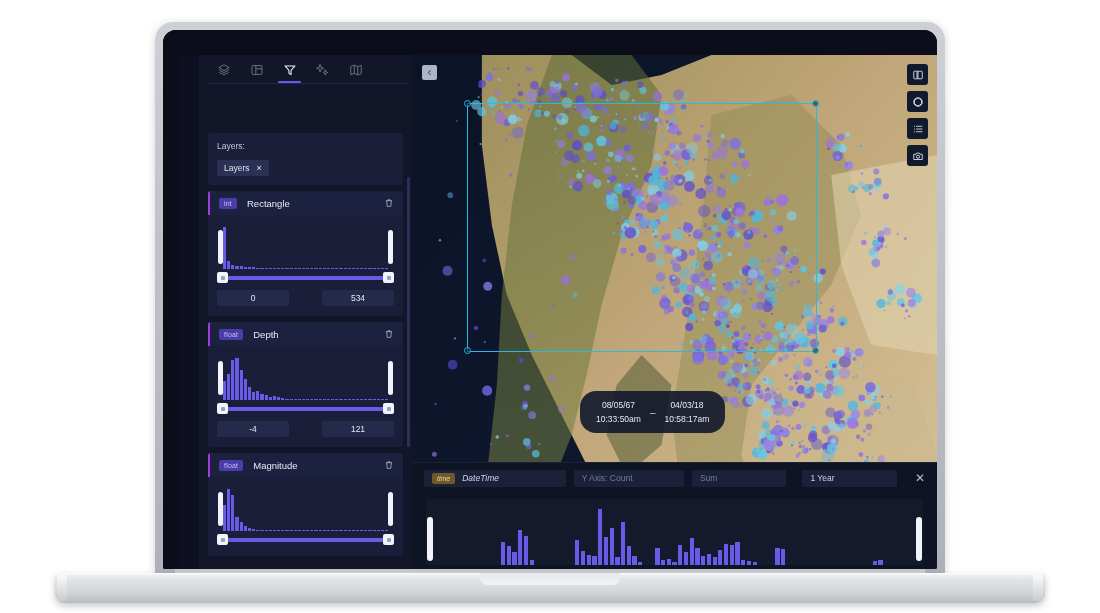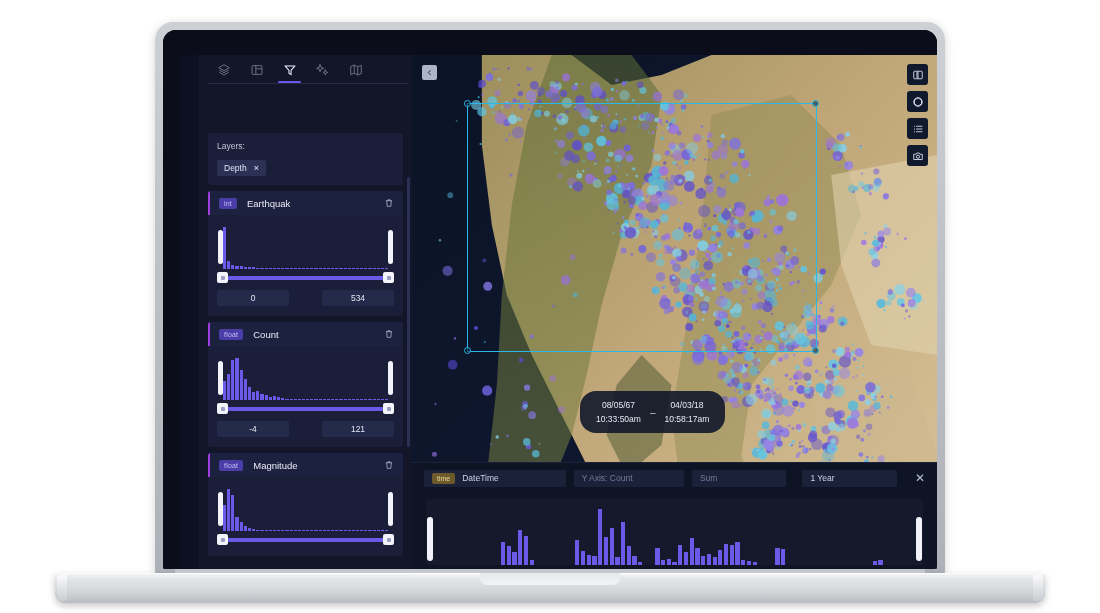--- a/index.html
+++ b/index.html
@@ -107,21 +107,21 @@
 
   .timepill{position:absolute;background:rgba(13,20,41,.88);border-radius:16px;padding:7px 16px;display:flex;align-items:center;gap:9px;}
   .tp-col{text-align:center;color:#e7eaf6;font-size:8.5px;line-height:14px;}
   .tp-dash{color:#c7cbdd;font-size:10px;}
 
   
   .timepanel{position:absolute;left:232px;right:0;bottom:0;height:106px;background:#0e1424;border-top:1px solid #1a2138;}
   .tp-bar{display:flex;align-items:center;height:30px;padding:0 12px;gap:8px;}
   .fld{background:#1a2138;border-radius:2px;height:17px;display:flex;align-items:center;padding:0 8px;color:#cfd4e6;font-size:8.5px;}
   .fld.dim{color:#757c9a;}
-  .fld.w1{width:128px;} .fld.w2{width:96px;} .fld.w3{width:80px;}
+  .fld.w1{width:128px;font-style:italic;} .fld.w2{width:96px;} .fld.w3{width:80px;}
   .tp-badge{background:#6d5a2a;color:#f0d9a0;border-radius:2px;font-size:7px;padding:2px 5px;margin-right:7px;}
   .tp-spacer{flex:1;}
   .tp-close{color:#b9bfd6;font-size:12px;cursor:pointer;margin-left:10px;}
   .tp-hist{position:relative;margin:6px 14px 0 14px;height:66px;background:#141a2c;border-radius:2px;}
   .tp-bars{position:absolute;left:12px;right:12px;bottom:0;top:4px;display:flex;align-items:flex-end;gap:1.5px;}
   .tp-bars i{flex:1 1 auto;background:#6a5ae8;display:block;min-width:1px;}
   .tp-cap{position:absolute;top:18px;width:6px;height:44px;background:#f2f3fa;border-radius:3px;}
   .tp-cap.l{left:1px;} .tp-cap.r{right:1px;}
 </style>
 </head>
@@ -180,31 +180,31 @@
             <div class="sb-divider"></div>
           </div>
 
           <div class="sb-body">
             <div class="scrollbar"></div>
 
             <div class="card">
               <div class="card-body">
                 <div class="lyr-label">Layers:</div>
                 <div class="chip">
-                  <span class="nm">Depth</span>
+                  <span class="nm">Layers</span>
                   <span class="x">×</span>
                 </div>
               </div>
             </div>
 
             <div id="filter-list">
                 <div class="card">
                   <div class="f-head">
                     <span class="badge int">int</span>
-                    <span class="f-name">Earthquak</span>
+                    <span class="f-name">Rectangle</span>
                     <span><svg width="10" height="10" viewBox="0 0 24 24" fill="none" stroke="#b9bed6" stroke-width="1.8">
                         <path d="M4.5 6.5 H19.5"></path>
                         <path d="M9.5 6.5 V4.2 H14.5 V6.5"></path>
                         <path d="M6.5 6.5 L7.6 20 H16.4 L17.5 6.5"></path>
                       </svg></span>
                   </div>
                   <div class="f-body">
                     <div class="hist">
                       <span class="cap-l"></span>
                       <span class="bar" style="height:42px"></span>
@@ -256,21 +256,21 @@
                     </div>
                     <div class="rowvals">
                       <span class="numbox">0</span>
                       <span class="numbox">534</span>
                     </div>
                   </div>
                 </div>
                 <div class="card">
                   <div class="f-head">
                     <span class="badge float">float</span>
-                    <span class="f-name">Count</span>
+                    <span class="f-name">Depth</span>
                     <span><svg width="10" height="10" viewBox="0 0 24 24" fill="none" stroke="#b9bed6" stroke-width="1.8">
                         <path d="M4.5 6.5 H19.5"></path>
                         <path d="M9.5 6.5 V4.2 H14.5 V6.5"></path>
                         <path d="M6.5 6.5 L7.6 20 H16.4 L17.5 6.5"></path>
                       </svg></span>
                   </div>
                   <div class="f-body">
                     <div class="hist">
                       <span class="cap-l"></span>
                       <span class="bar" style="height:19.32px"></span>

